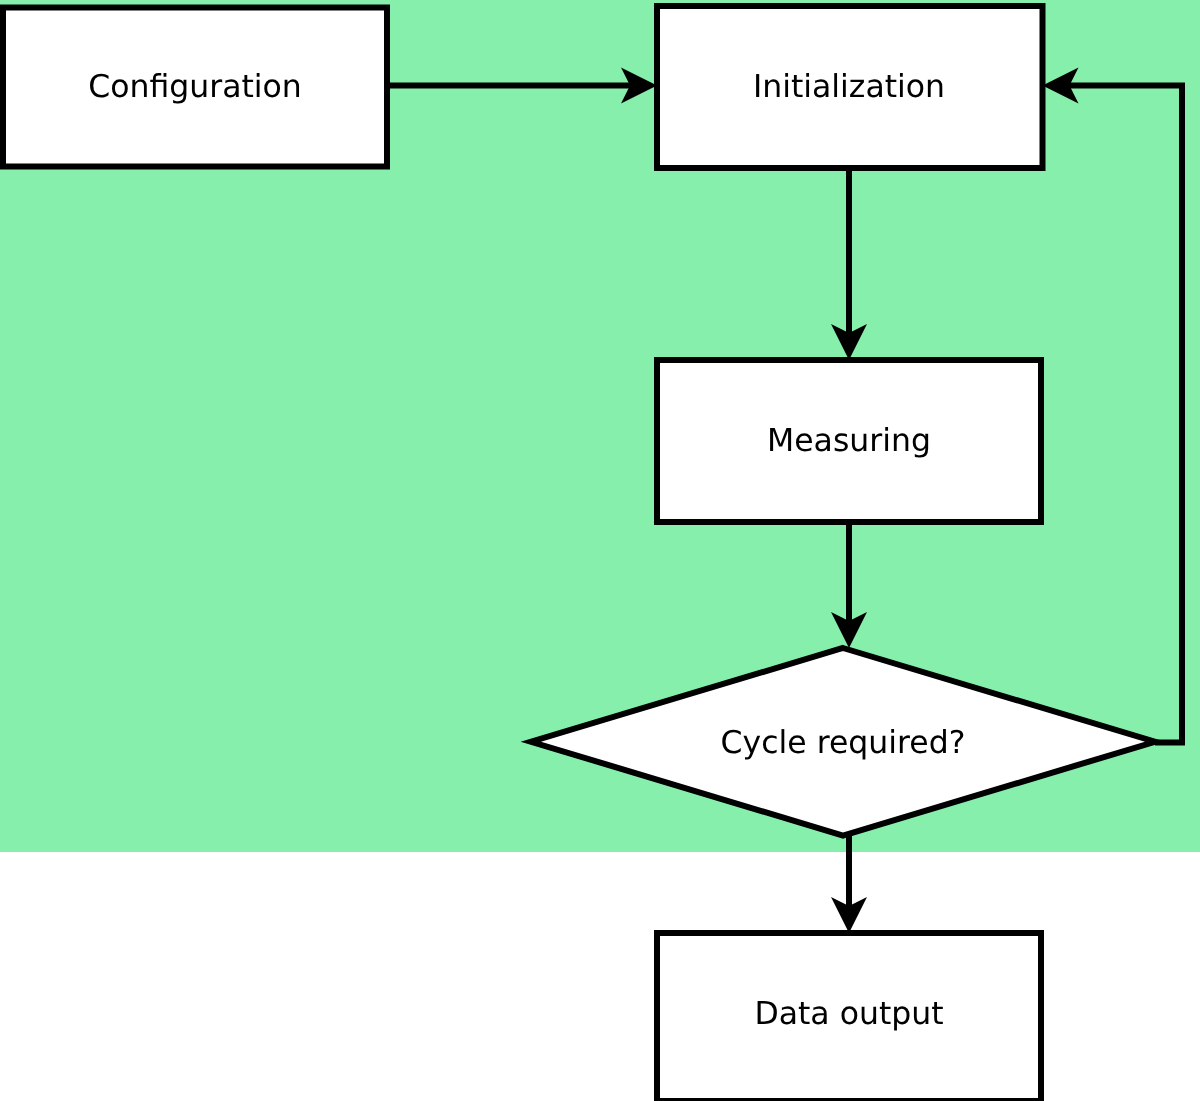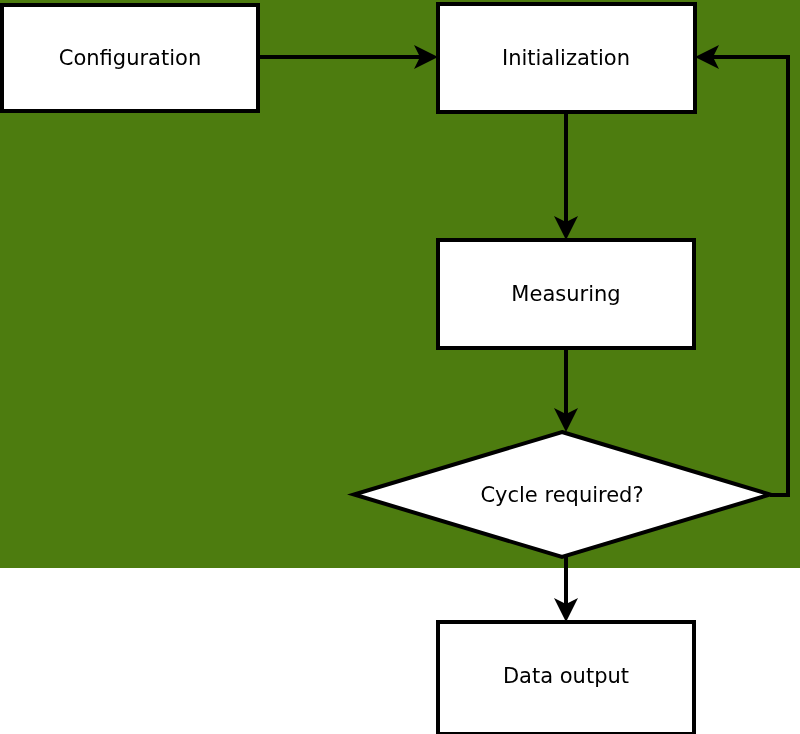--- a/index.html
+++ b/index.html
@@ -11,21 +11,21 @@
   body {
     width: 800px;
     height: 734px;
     overflow: hidden;
     font-family: "DejaVu Sans", sans-serif;
   }
   #flowchart-root {
     position: relative;
     width: 800px;
     height: 568px;
-    background: #4d7c0f;
+    background: #86efac;
     text-decoration: underline;
   }
   svg.flow-svg {
     display: block;
     width: 800px;
     height: 734px;
   }
   .node-shape {
     fill: #ffffff;
     stroke: #000000;

